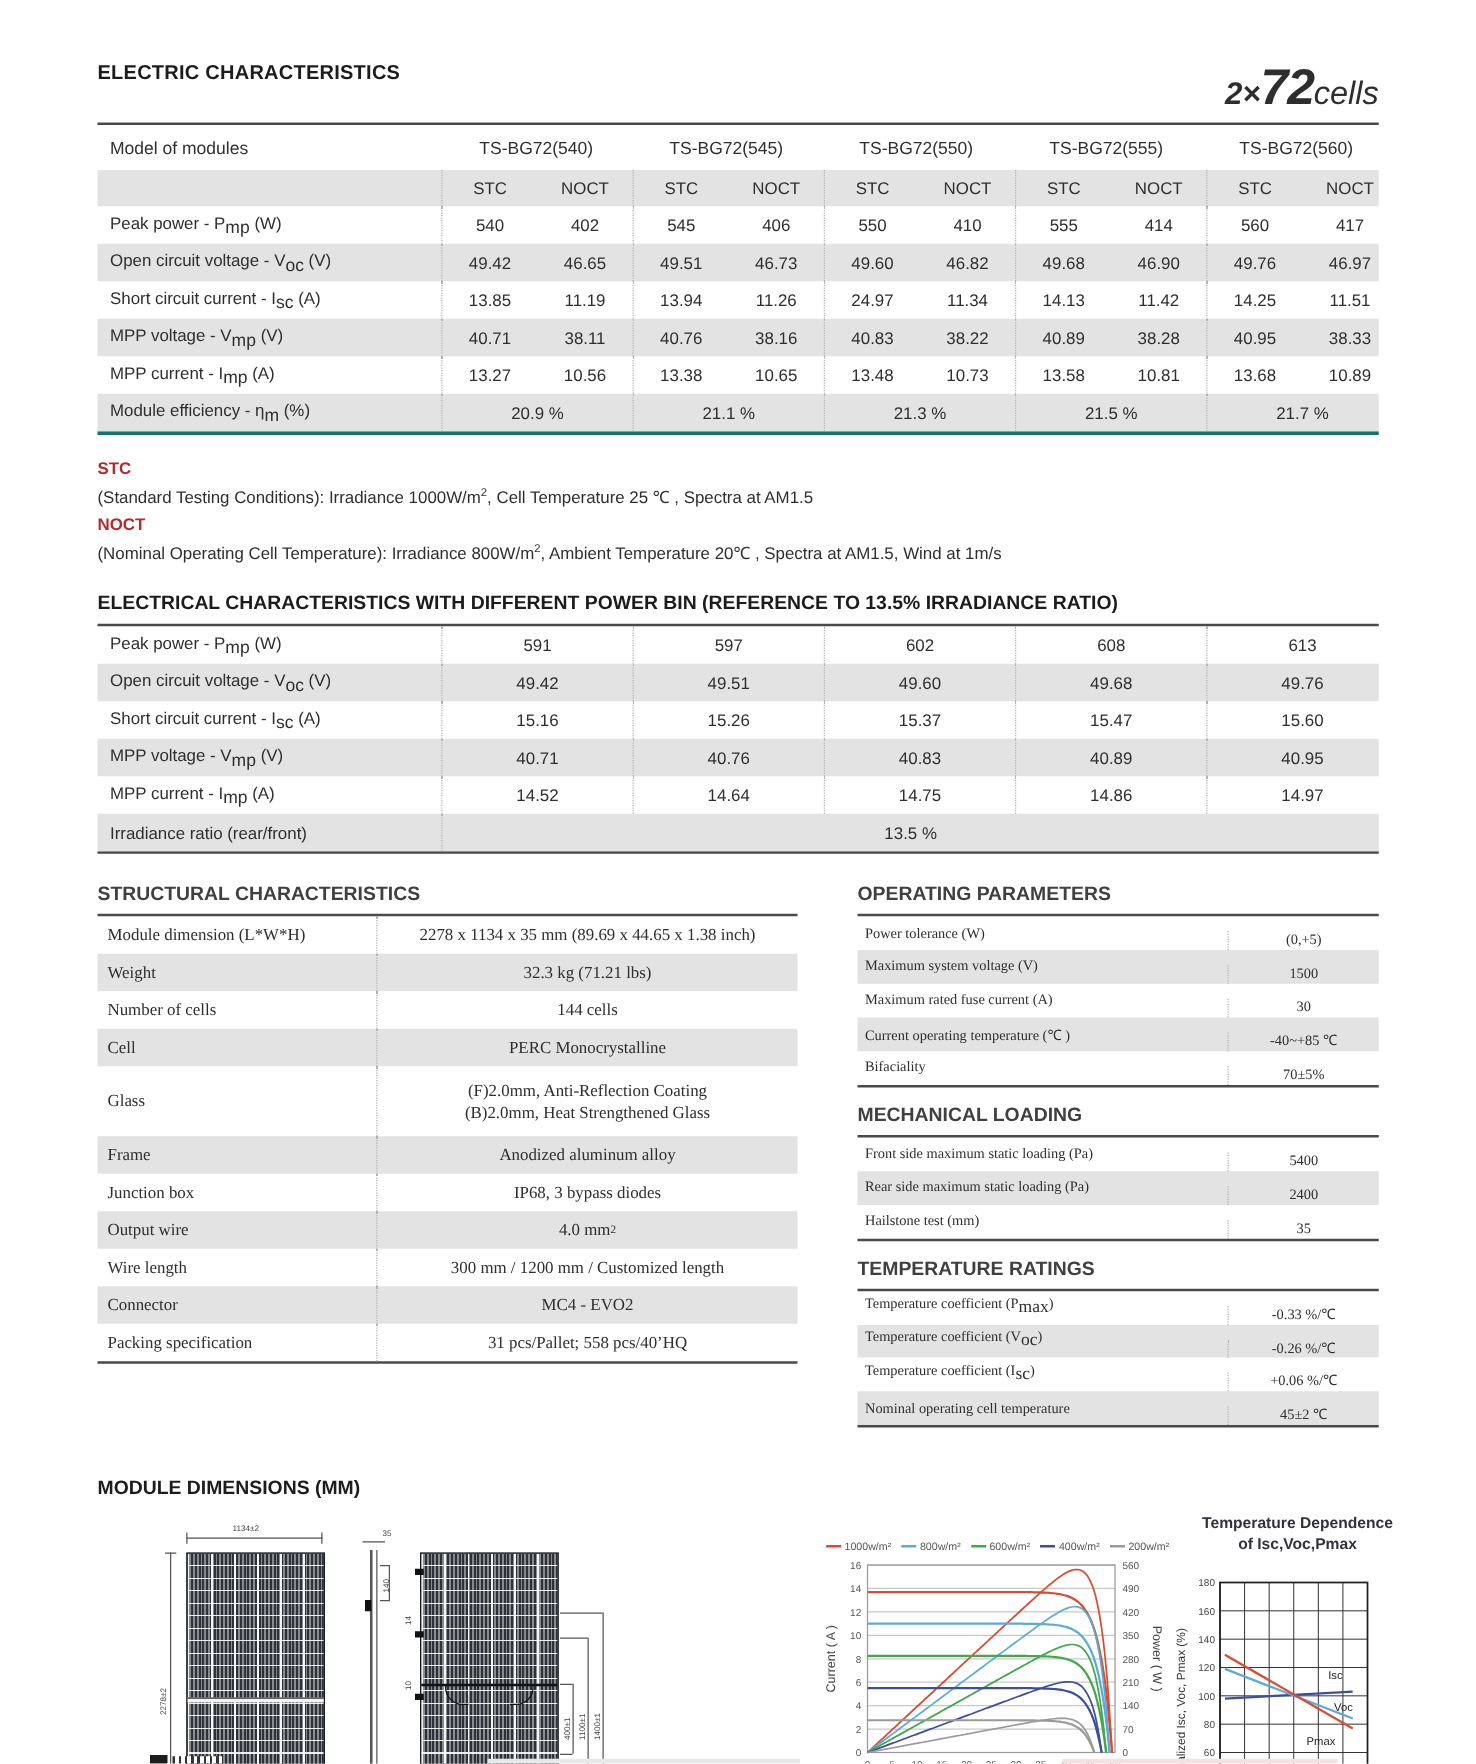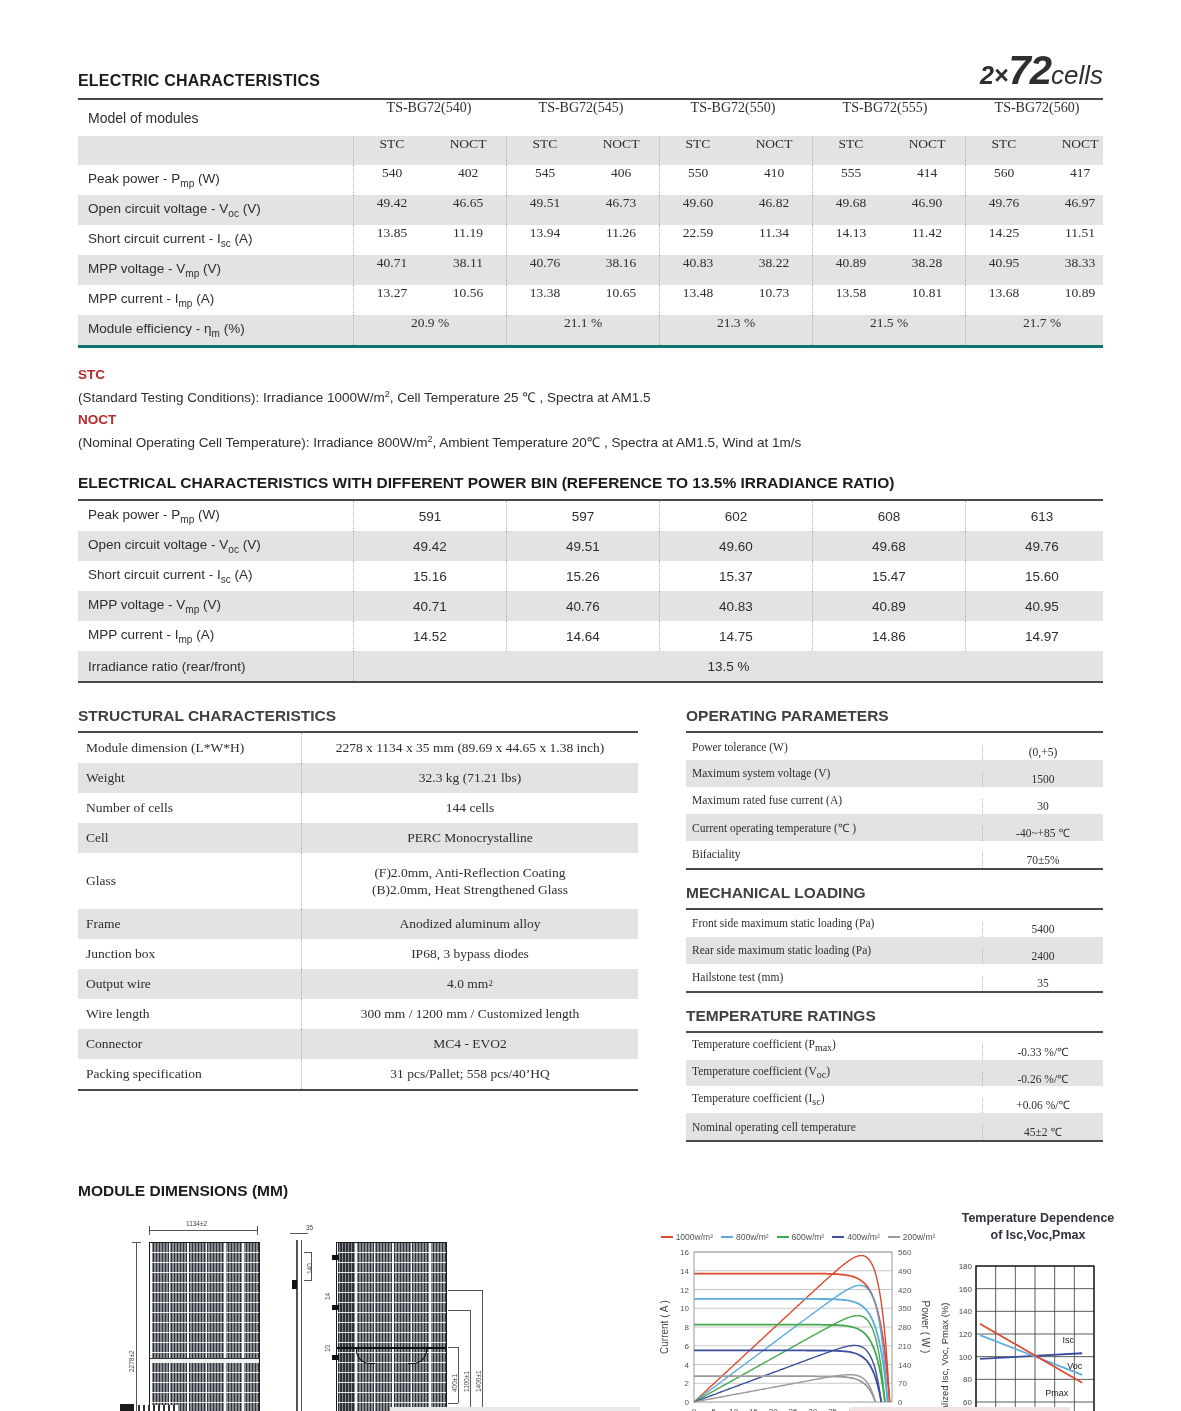--- a/index.html
+++ b/index.html
@@ -1,39 +1,39 @@
 <!DOCTYPE html>
 <html><head>
 <meta charset="utf-8">
 <style>
   html,body{margin:0;padding:0;background:#fff;}
   .page{position:relative;width:1181px;height:1411px;background:#fff;overflow:hidden;
         font-family:"Liberation Sans",sans-serif;color:#2e2e2e;}
   .content{padding:50px 78px 0 78px;}
 
   
-  .hdr{display:flex;justify-content:space-between;align-items:flex-end;}
+  .hdr{display:flex;justify-content:space-between;}
   .sec-title{font-size:16px;font-weight:800;letter-spacing:.2px;color:#1c1c1c;}
   .logo{font-style:italic;line-height:1;white-space:nowrap;}
   .logo .l1{font-size:25px;font-weight:700;}
   .logo .l2{font-size:40px;font-weight:800;letter-spacing:-1px;}
   .logo .l3{font-size:26px;font-weight:400;}
 
   
   .t1{border-top:2.5px solid #4a4a4a;border-bottom:3px solid #0f766e;margin-top:8px;}
   .t1-row{display:flex;align-items:center;min-height:30px;font-size:13.5px;}
   .t1-row.model{min-height:36px;font-size:14px;}
   .t1-row.band{background:#e3e3e3;min-height:29px;}
   .t1-row.shade{background:#e3e3e3;}
   .t1-label{flex:0 0 265px;padding-left:10px;text-align:left;}
-  .t1-group{flex:0 0 152px;display:flex;align-self:stretch;
-            border-left:1px dotted #b3b3b3;text-align:center;font-family:Liberation Serif, serif;}
+  .t1-group{flex:0 0 152px;display:flex;align-self:stretch;align-items:center;
+            border-left:1px dotted #b3b3b3;text-align:center;}
   .t1-sub{flex:0 0 76px;text-align:center;}
   .t1-full{flex:1;text-align:center;}
-  sub{font-size:10px;} sup{font-size:9px;}
+  sub{font-size:14px;} sup{font-size:9px;}
 
   
   .notes{margin-top:16px;font-size:13.5px;line-height:1.65;}
   .note-label{color:#b52a2a;font-weight:700;margin-right:6px;}
 
   
   .sec2-title{margin-top:20px;font-size:15.5px;font-weight:800;color:#1c1c1c;}
   .t2{border-top:2.5px solid #4a4a4a;border-bottom:2px solid #4a4a4a;margin-top:7px;}
   .t2-row{display:flex;align-items:center;min-height:30px;font-size:13.5px;}
   .t2-row.shade{background:#e3e3e3;}
@@ -195,21 +195,21 @@
           <div class="t1-label">Short circuit current - I<sub>sc</sub> (A)</div>
           <div class="t1-group">
             <div class="t1-sub">13.85</div>
             <div class="t1-sub">11.19</div>
           </div>
           <div class="t1-group">
             <div class="t1-sub">13.94</div>
             <div class="t1-sub">11.26</div>
           </div>
           <div class="t1-group">
-            <div class="t1-sub">22.59</div>
+            <div class="t1-sub">24.97</div>
             <div class="t1-sub">11.34</div>
           </div>
           <div class="t1-group">
             <div class="t1-sub">14.13</div>
             <div class="t1-sub">11.42</div>
           </div>
           <div class="t1-group">
             <div class="t1-sub">14.25</div>
             <div class="t1-sub">11.51</div>
           </div>

